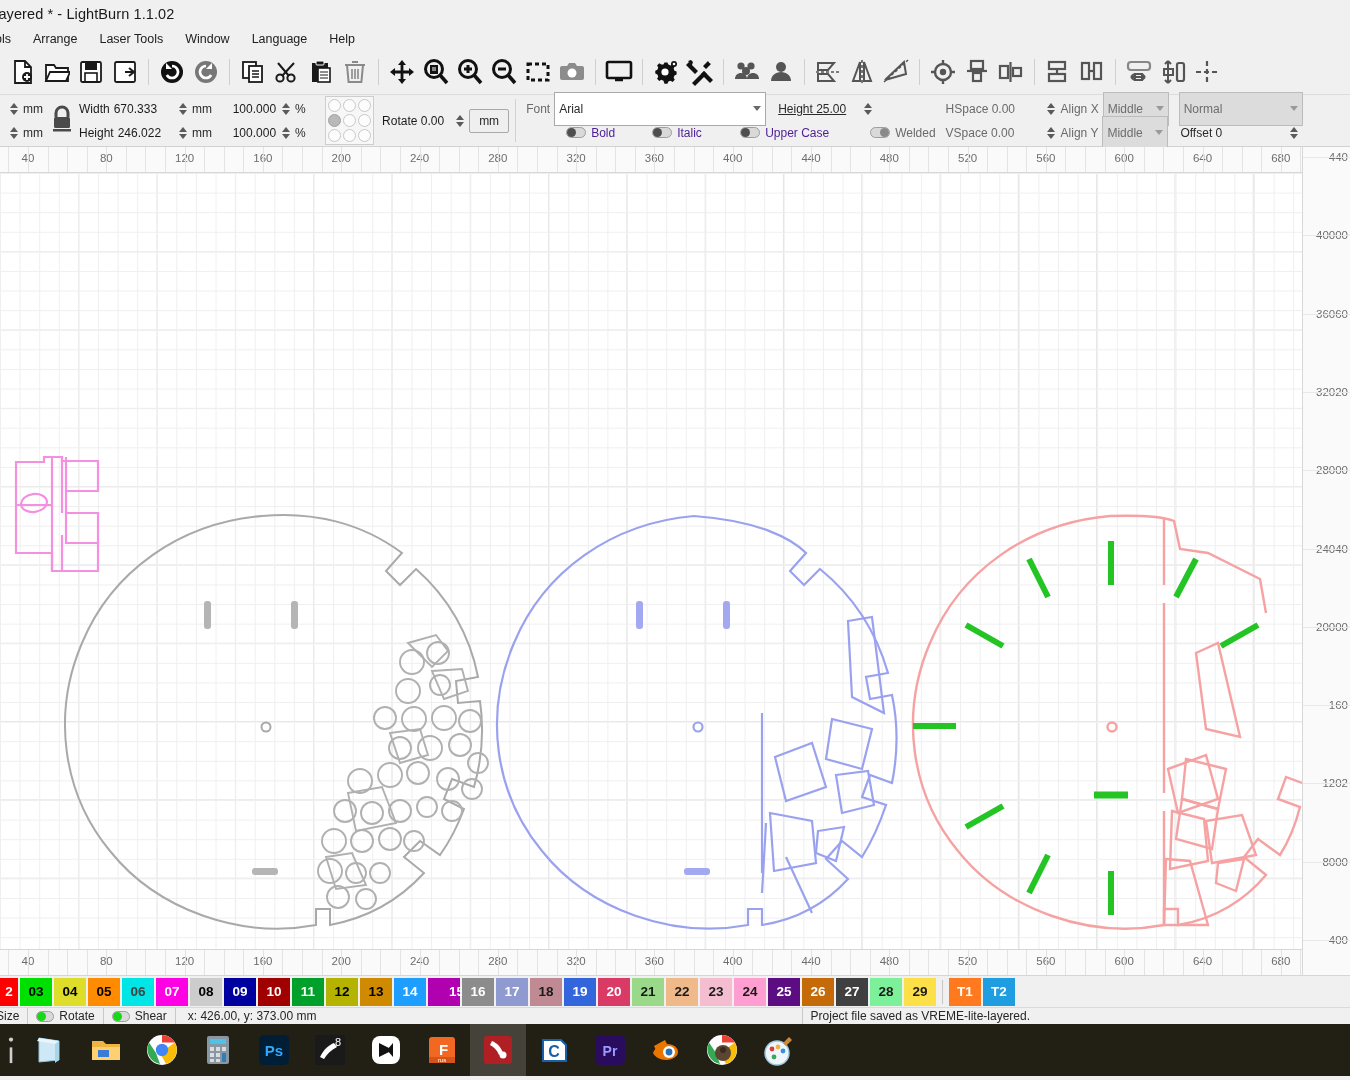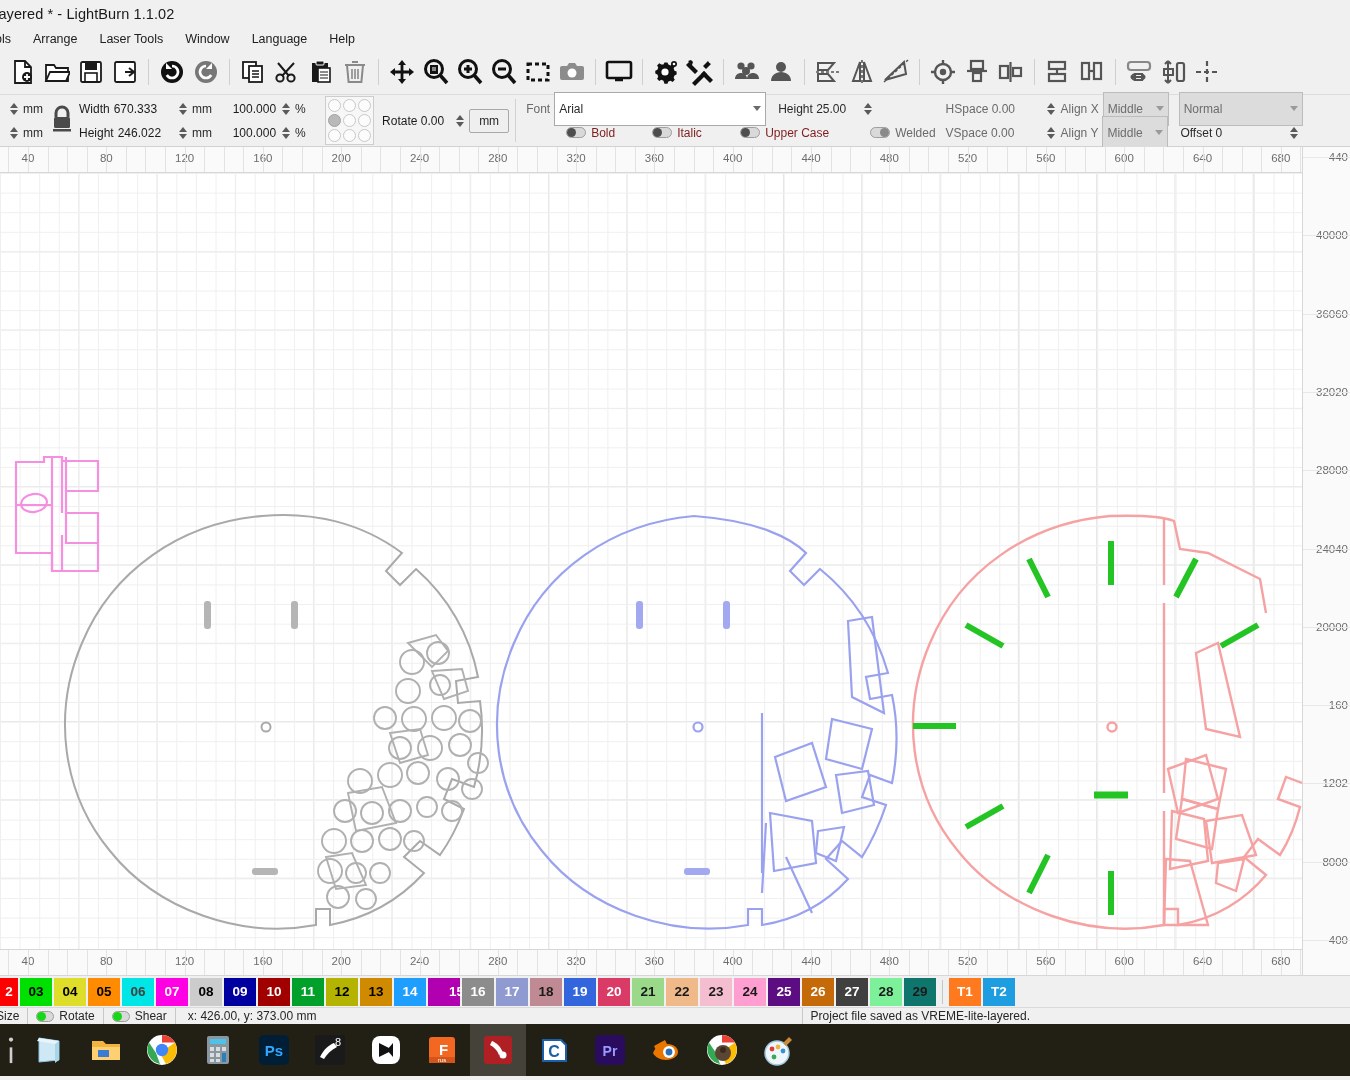--- a/index.html
+++ b/index.html
@@ -75,21 +75,21 @@
   .combo .caret { width:0;height:0;border-left:4px solid transparent;border-right:4px solid transparent;border-top:5px solid #6a6a6a; margin-left:6px;}
   .combo.disabled .caret { border-top-color:#9a9a9a; }
   .toggle {
     width:20px;height:11px;border-radius:6px;background:#d9d9d9;border:1px solid #9e9e9e;
     position:relative; cursor:pointer; flex:none;
   }
   .toggle .knob { position:absolute; top:0px; left:0px; width:9px;height:9px;border-radius:50%;background:#4e4e4e; }
   .toggle.on { background:#d9d9d9; }
   .toggle.on .knob { left:auto; right:0px; background:#8a8a8a; }
   .toggle-wrap { display:flex; align-items:center; gap:5px; cursor:pointer; }
-  .toggle-wrap .lbl { color:#7f1d1d; }
+  .toggle-wrap .lbl { color:#4c1d95; }
   
   #workarea { position:relative; width:1350px; height:828px; background:#ffffff; }
   .ruler-h {
     position:absolute; left:0; width:1324px; height:26px; background:#fafafa;
     border-bottom:1px solid #d7d7d7; overflow:hidden;
   }
   .ruler-h.top { top:0; }
   .ruler-h.bottom { bottom:0; border-bottom:none; border-top:1px solid #d7d7d7; }
   .ruler-h .tick { position:absolute; top:0; height:26px; border-left:1px solid #e3e3e3; }
   .ruler-h .tlabel { position:absolute; top:5px; font-size:11.5px; color:#6d6d6d; transform:translateX(-50%); }
@@ -524,21 +524,21 @@
   </div>
   <div class="vsep"></div>
 
   <div class="prop-col" style="padding-left:4px;">
     <div class="prop-row">
       <span style="color:#6a6a6a;">Font</span>
       <div class="combo" style="width:212px;">
         <span>Arial</span>
         <span class="caret"></span>
       </div>
-      <span style="margin-left:8px;">Height 25.00</span>
+      <span style="margin-left:8px;text-decoration:underline;">Height 25.00</span>
       <div class="spin" style="margin-left:12px;">
           <div class="up"></div>
           <div class="dn"></div>
         </div>
     </div>
     <div class="prop-row" style="padding-left:40px;gap:0;">
       <div class="toggle-wrap" style="width:86px;">
         <div class="toggle">
             <div class="knob"></div>
           </div>
@@ -944,21 +944,21 @@
     <div class="swatch" style="background: rgb(51, 102, 221); color: rgb(255, 255, 255);">19</div>
     <div class="swatch" style="background: rgb(217, 58, 102); color: rgb(255, 255, 255);">20</div>
     <div class="swatch" style="background: rgb(154, 217, 138); color: rgb(26, 26, 26);">21</div>
     <div class="swatch" style="background: rgb(240, 185, 138); color: rgb(26, 26, 26);">22</div>
     <div class="swatch" style="background: rgb(245, 189, 208); color: rgb(26, 26, 26);">23</div>
     <div class="swatch" style="background: rgb(255, 158, 208); color: rgb(26, 26, 26);">24</div>
     <div class="swatch" style="background: rgb(92, 13, 130); color: rgb(255, 255, 255);">25</div>
     <div class="swatch" style="background: rgb(196, 106, 8); color: rgb(255, 255, 255);">26</div>
     <div class="swatch" style="background: #404040; color: rgb(255, 255, 255);">27</div>
     <div class="swatch" style="background: rgb(125, 240, 154); color: rgb(26, 26, 26);">28</div>
-    <div class="swatch" style="background: #0f766e; color: rgb(26, 26, 26);">29</div>
+    <div class="swatch" style="background: #fde047; color: rgb(26, 26, 26);">29</div>
     <div class="pal-sep"></div>
     <div class="swatch" style="background: rgb(255, 122, 30); color: rgb(255, 255, 255);">T1</div>
     <div class="swatch" style="background: rgb(30, 158, 224); color: rgb(255, 255, 255);">T2</div>
   </div>
 
 <div id="statusbar">
   <div class="st-item" style="padding-left:0;margin-left:-4px;">
     <span>Size</span>
   </div>
   <div class="st-div"></div>

